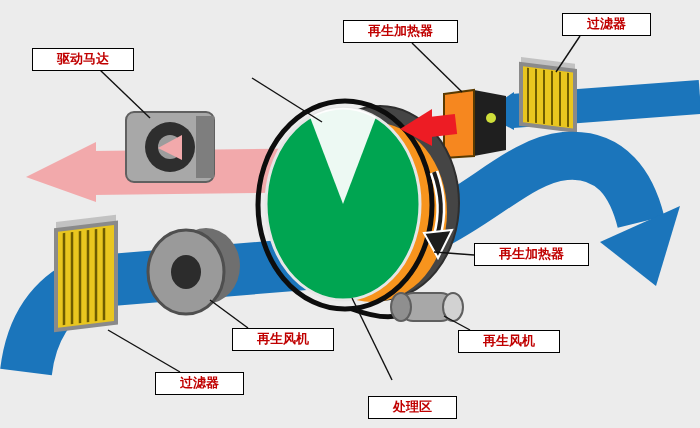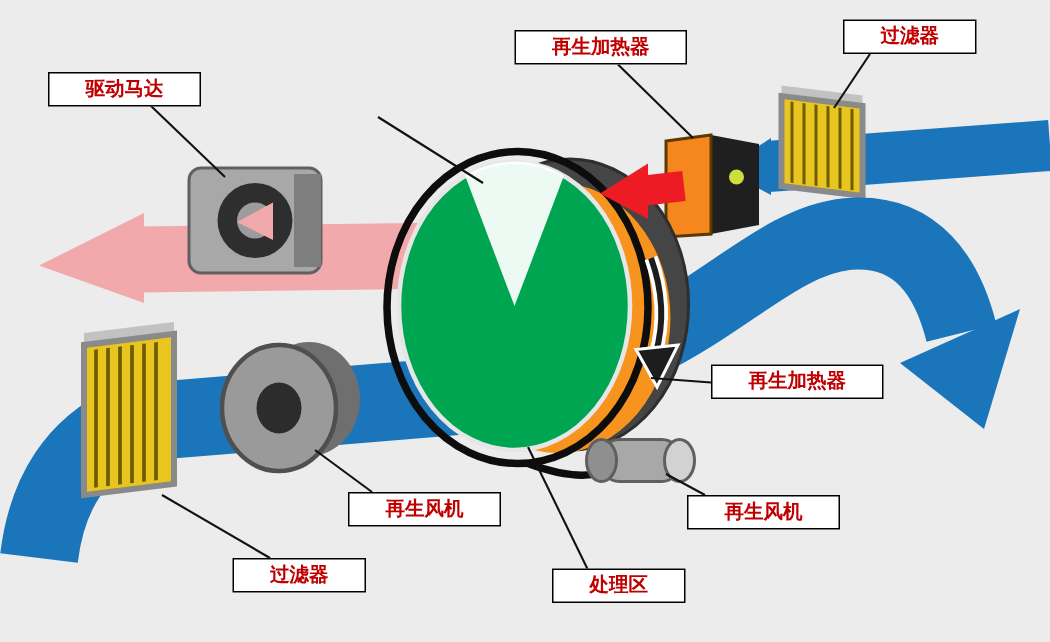--- a/index.html
+++ b/index.html
@@ -133,15 +133,15 @@
   <div class="label" style="left:562px;top:13px">过滤器</div>
 
   <div class="label" style="left:474px;top:243px">再生加热器</div>
 
   <div class="label" style="left:458px;top:330px">再生风机</div>
 
   <div class="label" style="left:232px;top:328px">再生风机</div>
 
   <div class="label" style="left:155px;top:372px">过滤器</div>
 
-  <div class="label" style="left:368px;top:379px">处理区</div>
+  <div class="label" style="left:368px;top:396px">处理区</div>
 
 </div>
 
 </body></html>

